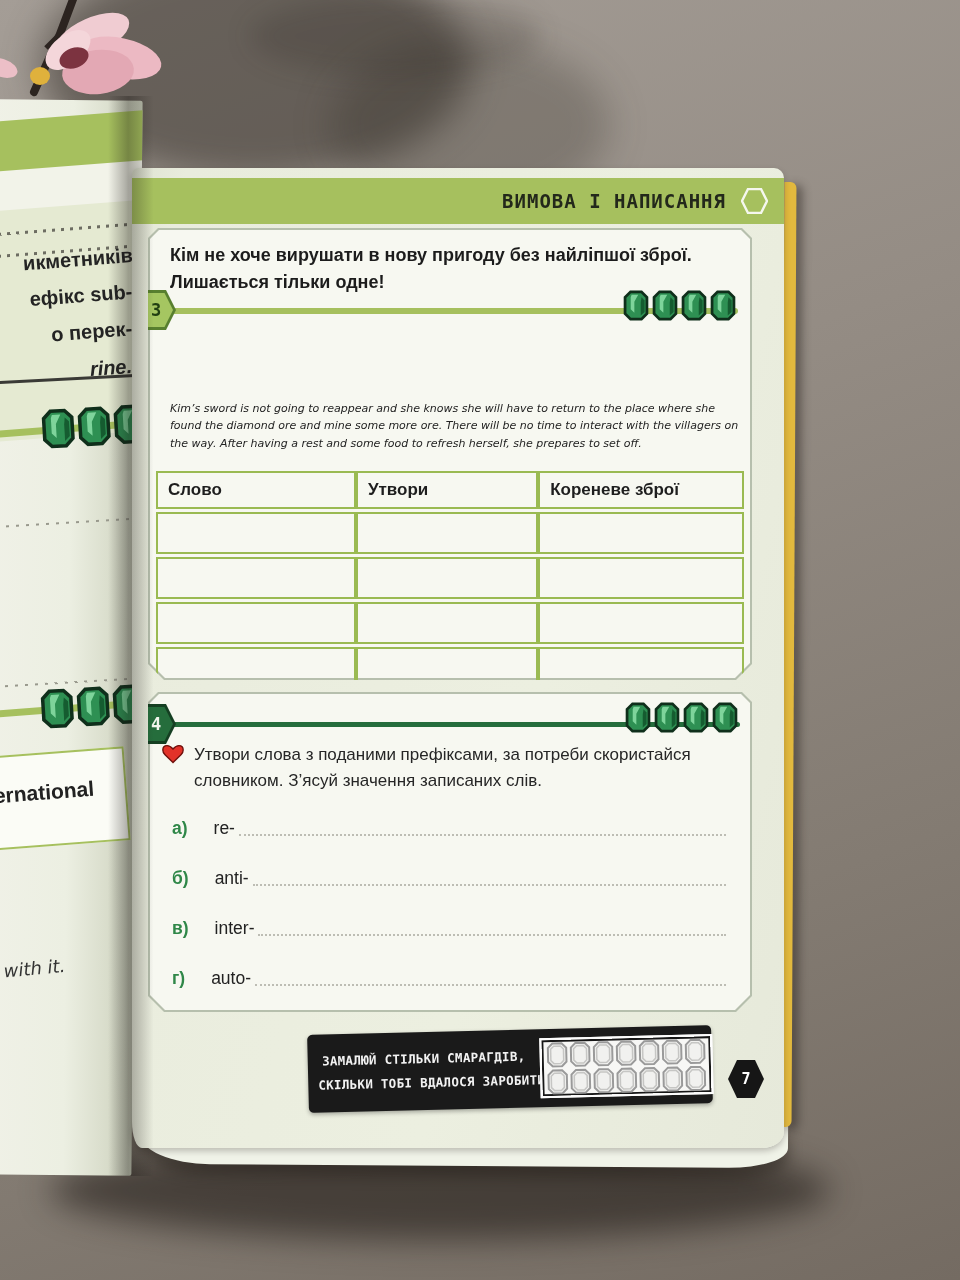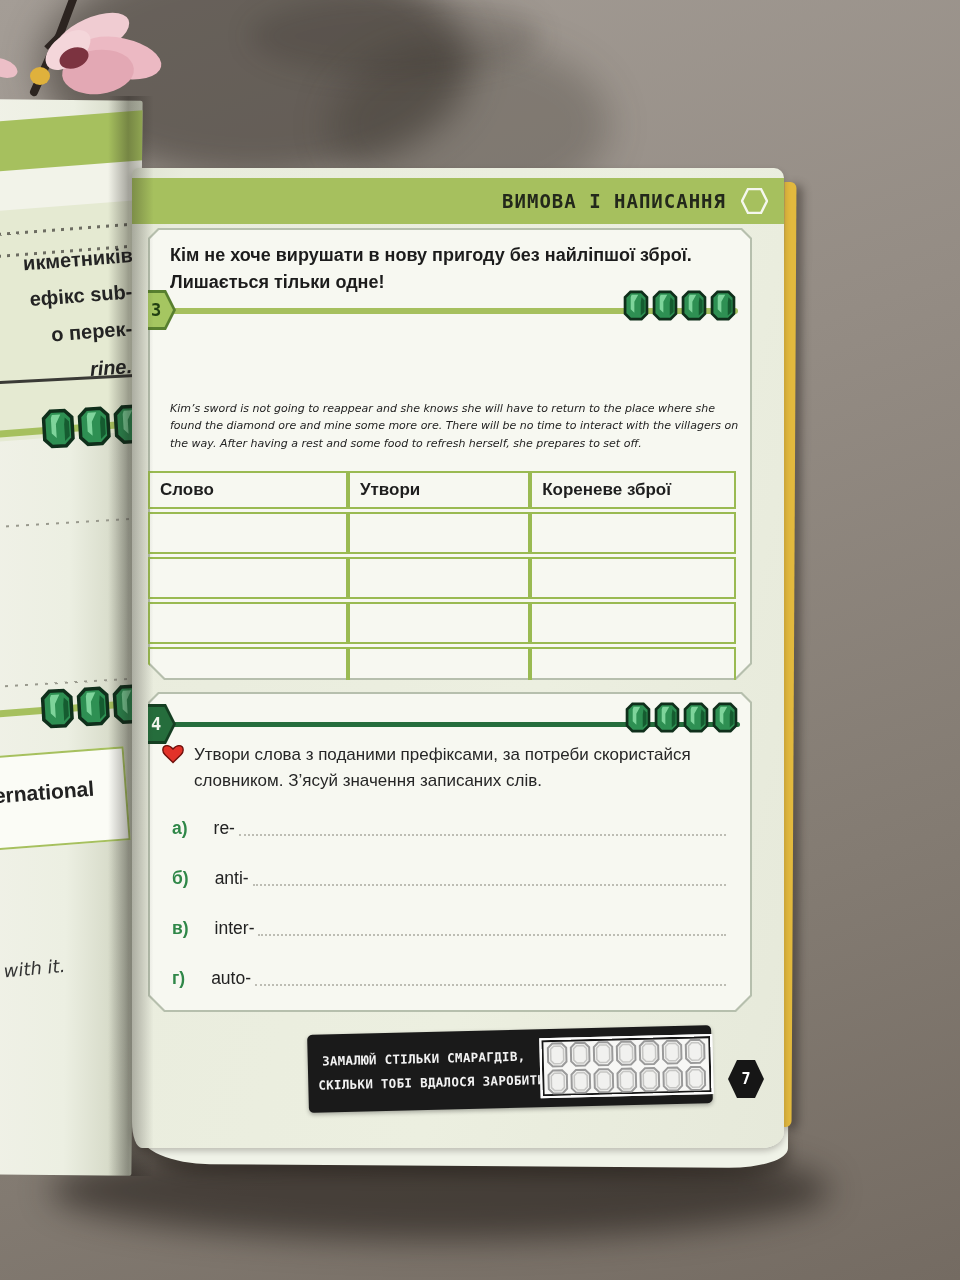--- a/index.html
+++ b/index.html
@@ -92,21 +92,21 @@
   .gemrow .gem{width:26px;height:31px;}
   .gems3{right:16px;top:62px;}
   .gems4{right:14px;top:10px;}
   .gem svg{display:block;width:100%;height:100%;}
 
   .instr{position:absolute;font-size:17px;line-height:1.55;color:#262626;}
   .instr3{left:22px;right:22px;top:112px;}
   .passage{position:absolute;left:22px;right:12px;top:172px;font-style:italic;font-size:11px;line-height:1.58;color:#222;
     font-family:"DejaVu Sans",sans-serif;}
 
-  table.ptable{position:absolute;left:0;right:8px;top:240px;width:588px;
+  table.ptable{position:absolute;left:8px;right:8px;top:240px;width:588px;
     border-collapse:separate;border-spacing:0 3px;}
   table.ptable th,table.ptable td{border:2px solid var(--table-border,#9aba52);padding:4px 10px;}
   table.ptable th{font-size:17px;font-weight:bold;color:#1e1e1e;text-align:left;height:26px;}
   table.ptable td{height:30px;}
   table.ptable th:nth-child(1),table.ptable td:nth-child(1){width:34%;}
   table.ptable th:nth-child(2),table.ptable td:nth-child(2){width:31%;}
   table.ptable th:nth-child(3),table.ptable td:nth-child(3){width:35%;}
 
   .heart{position:absolute;left:14px;top:52px;width:22px;height:20px;}
   .instr4{left:46px;right:42px;top:50px;}

